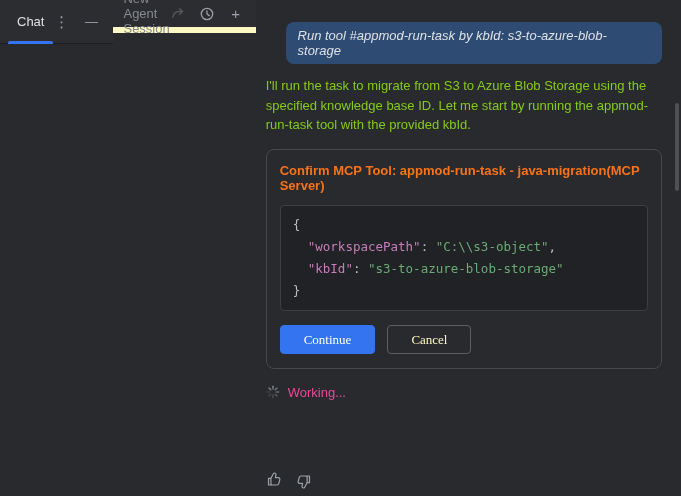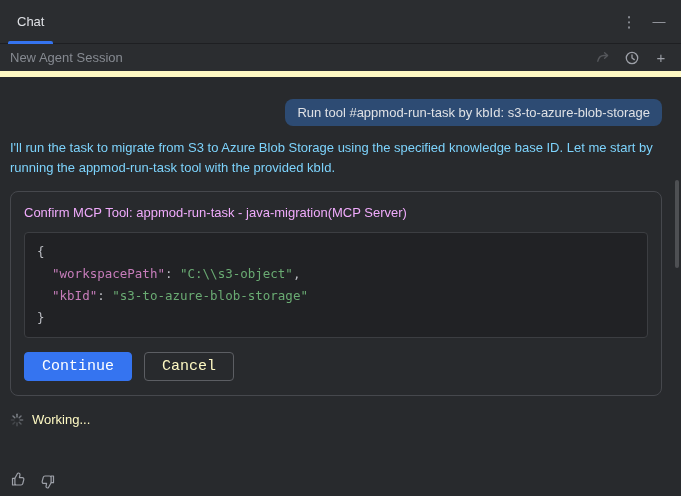--- a/index.html
+++ b/index.html
@@ -2,21 +2,21 @@
 <html><head>
 <meta charset="utf-8">
 <style>
   * { box-sizing: border-box; }
   html, body { margin: 0; padding: 0; }
   body {
     width: 681px; height: 496px; overflow: hidden;
     background: #282a2d; color: #dfe1e5;
     font-family: "Liberation Sans", sans-serif; font-size: 13px;
   }
-  .app { width: 681px; height: 496px; display: flex; flex-direction: column; position: relative; }
+  .app { width: 681px; height: 496px; display: flex; flex-direction: row; position: relative; }
 
   
   .titlebar {
     height: 44px; flex: 0 0 44px; background: #2b2d30;
     border-bottom: 1px solid #1e1f22;
     display: flex; align-items: stretch;
   }
   .tab {
     margin-left: 8px; padding: 0 9px; display: flex; align-items: center;
     position: relative; color: #dfe1e5; cursor: pointer;
@@ -39,52 +39,52 @@
   .session-actions { margin-left: auto; display: flex; align-items: center; gap: 13px; color: #9da0a8; }
   .svg-icon { width: 16px; height: 16px; display: inline-block; cursor: pointer; }
   .svg-icon.disabled { color: #55575b; cursor: default; }
 
   
   .chat { position: relative; flex: 1 1 auto; padding: 6px 19px 8px 10px; overflow: hidden; }
 
   .bubble-row { display: flex; justify-content: flex-end; margin-top: 16px; }
   .user-bubble {
     background: #2d4b73; color: #dfe1e5;
-    padding: 6px 12px; border-radius: 8px; max-width: 95%;
+    padding: 6px 12px; border-radius: 8px; max-width: 95%; font-style: italic;
   }
 
-  .assistant { margin: 12px 0 0; line-height: 1.5; color: #7dd3fc; }
+  .assistant { margin: 12px 0 0; line-height: 1.5; color: #84cc16; }
 
   .confirm-card {
     margin-top: 14px; border: 1px solid #46484d; border-radius: 8px;
     padding: 13px 13px 14px;
   }
-  .confirm-title { margin: 0; font-size: 13px; font-weight: 400; color: #f0abfc; }
+  .confirm-title { margin: 0; font-size: 13px; font-weight: 700; color: #f97316; }
   .confirm-question { margin: 12px 0 0; color: #dfe1e5; }
 
   .code {
     margin-top: 12px; background: #212225; border: 1px solid #3c3e42; border-radius: 4px;
     padding: 8px 12px; font-family: "DejaVu Sans Mono", monospace; font-size: 12.5px;
     line-height: 22px; color: #bcbec4;
   }
   .code-line { white-space: pre; }
   .code-line.indent { padding-left: 2ch; }
   .json-key { color: #c77dbb; }
   .json-str { color: #6aab73; }
   .json-plain { color: #bcbec4; }
 
   .actions { margin-top: 14px; display: flex; gap: 12px; }
   .btn {
-    font-family: Liberation Mono, monospace; font-size: 15px;
-    border-radius: 4px; padding: 6px 17px; cursor: pointer; line-height: 15px;
+    font-family: Liberation Serif, serif; font-size: 13px;
+    border-radius: 4px; padding: 6px 23px; cursor: pointer; line-height: 15px;
   }
   .btn.primary { background: #3574f0; color: #ffffff; border: 1px solid #3574f0; }
   .btn.secondary { background: transparent; color: #fef9c3; border: 1px solid #5c5e63; }
 
-  .status-row { margin-top: 16px; display: flex; align-items: center; gap: 8px; color: #fef9c3; }
+  .status-row { margin-top: 16px; display: flex; align-items: center; gap: 8px; color: #ec4899; }
   .spinner { width: 14px; height: 14px; color: #868a91; }
 
   .feedback-row { position: absolute; left: 10px; bottom: 6px; display: flex; gap: 14px; color: #9da0a8; }
   .icon-btn { background: none; border: none; padding: 0; color: #9da0a8; cursor: pointer; }
   .flip { transform: rotate(180deg); display: inline-block; }
 
   .scrollbar-thumb {
     position: absolute; right: 2px; top: 103px; width: 4px; height: 88px;
     background: #4e5053; border-radius: 2px; cursor: pointer;
   }

